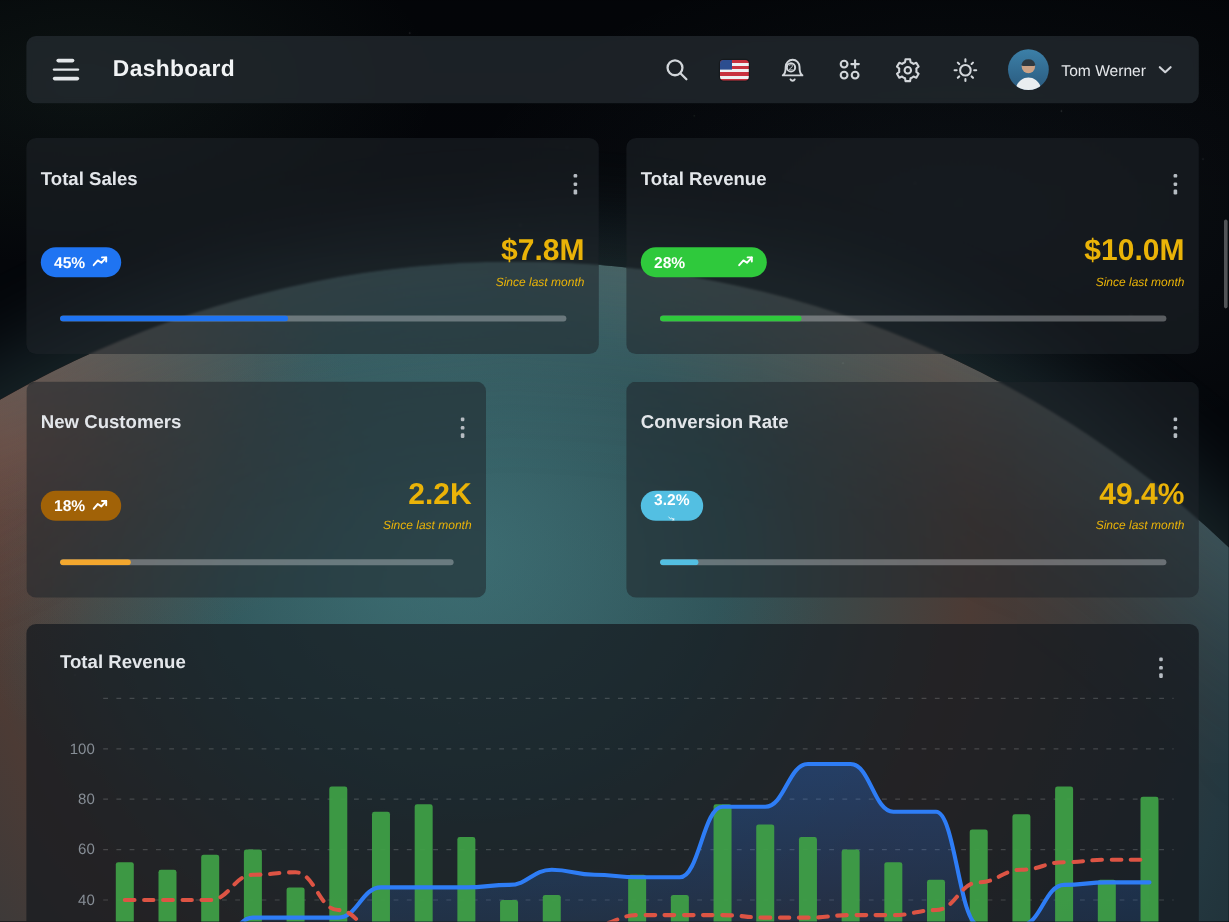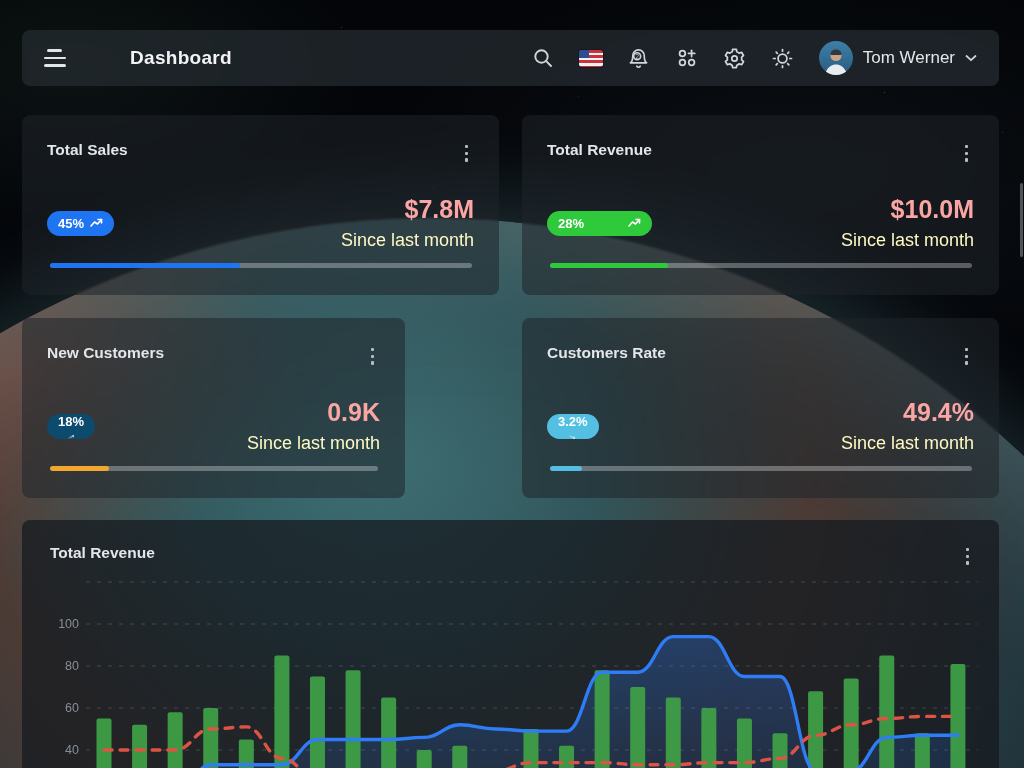--- a/index.html
+++ b/index.html
@@ -43,45 +43,45 @@
     border-radius:2px; background:rgba(255,255,255,.30); }
   .header { position:absolute; left:22px; top:30px; width:977px; height:56px;
     background:rgba(38,44,50,.72); border-radius:8px; display:flex; align-items:center;
     padding:0 22px; backdrop-filter:blur(3px); }
   .hamburger { width:26px; height:18px; display:flex; flex-direction:column; justify-content:space-between;
     background:none; border:none; cursor:pointer; padding:0; }
   .hamburger span { height:2.6px; border-radius:2px; background:#e3e6e9; display:block; }
   .hamburger span:nth-child(1){ width:15px; margin-left:3px; }
   .hamburger span:nth-child(2){ width:22px; }
   .hamburger span:nth-child(3){ width:22px; }
-  .header-title { font-size:19px; font-weight:bold; color:#f1f3f5; margin-left:60px; letter-spacing:.3px; }
+  .header-title { font-size:19px; font-weight:bold; color:#f1f3f5; margin-left:24px; letter-spacing:.3px; }
   .header-right { margin-left:auto; display:flex; align-items:center; gap:24px; }
   .hicon { width:24px; height:24px; display:flex; align-items:center; justify-content:center;
     background:none; border:none; cursor:pointer; padding:0; color:#d2d6da; position:relative; }
   .flag { width:24px; height:17px; border-radius:3px; overflow:hidden; position:relative;
     background:repeating-linear-gradient(180deg,#c8313e 0 2.6px,#eef0f2 2.6px 5.2px); box-shadow:0 0 0 1px rgba(0,0,0,.25); }
   .flag .canton { position:absolute; left:0; top:0; width:10px; height:8px; background:#2c4d8f; }
   .avatar { width:34px; height:34px; border-radius:50%; overflow:hidden;
     background:linear-gradient(180deg,#3c80a8 0%,#2a5a7e 100%); flex-shrink:0; }
   .user-btn { display:flex; align-items:center; gap:10px; background:none; border:none; cursor:pointer; }
-  .user-name { font-size:17px; color:#e4e7ea; font-weight:500;text-align:right; }
+  .user-name { font-size:13px; color:#e4e7ea; font-weight:500;text-align:right; }
   
   .card { position:absolute; background:rgba(31,36,41,.55); border-radius:8px;
-    padding:26px 25px; backdrop-filter:blur(1px); }
+    padding:26px 12px; backdrop-filter:blur(1px); }
   .card-head { display:flex; align-items:flex-start; justify-content:space-between; }
   .card-title { font-size:15.5px; font-weight:bold; color:#e3e6ea; }
   .kebab { background:none; border:none; cursor:pointer; display:flex; flex-direction:column;
     gap:3.5px; padding:4px 6px; }
   .kebab i { width:3.2px; height:3.2px; border-radius:1px; background:#b6bcc2; display:block; }
   .stat-body { display:flex; align-items:center; justify-content:space-between; margin-top:30px; }
   .badge { display:inline-flex; align-items:center; gap:6px; height:25px; padding:0 11px;
     border-radius:13px; color:#fff; font-size:13px; font-weight:bold; }
   .stat-right { text-align:right; }
-  .stat-value { font-size:25px; font-weight:bold; color:#fca5a5; line-height:1.1; }
-  .stat-caption { font-size:18px; color:#fef9c3; margin-top:7px; }
+  .stat-value { font-size:25px; font-weight:bold; color:#eab308; line-height:1.1; }
+  .stat-caption { font-size:10px; color:#eab308; margin-top:7px;font-style:italic; }
   .progress { position:absolute; left:28px; right:27px; bottom:27px; height:5px;
     border-radius:3px; background:rgba(255,255,255,.30); overflow:hidden; }
   .progress-fill { height:100%; border-radius:3px; }
   
   .chart-card { position:absolute; left:22px; top:520px; width:977px; height:352px;
     background:rgba(22,26,31,.74); border-radius:8px; padding:0; }
   .chart-head { display:flex; align-items:flex-start; justify-content:space-between; padding:24px 24px 0 28px; }
   .chart-svg { position:absolute; left:0; top:0; width:977px; height:352px; }
 </style>
 </head>
@@ -219,40 +219,40 @@
 <section class="card" style="left:22px; top:318px; width:383px; height:180px;">
   <div class="card-head">
     <div class="card-title">New Customers</div>
     <button class="kebab">
         <i></i>
         <i></i>
         <i></i>
       </button>
   </div>
   <div class="stat-body">
-    <span class="badge" style="background: #0c4a6e; flex-direction: column;">
+    <span class="badge" style="background: #a16207;">
       <span>18%</span>
       <svg width="13" height="10" viewBox="0 0 13 10" fill="none" stroke="#fff" stroke-width="1.6" stroke-linecap="round" stroke-linejoin="round">
         <polyline class="trend-line" points="1,8 4.5,4 7.5,6 11.5,1.5"></polyline>
           <polyline class="trend-head" points="8,1.5 11.5,1.5 11.5,5"></polyline>
       </svg>
     </span>
     <div class="stat-right">
-      <div class="stat-value">0.9K</div>
+      <div class="stat-value">2.2K</div>
       <div class="stat-caption">Since last month</div>
     </div>
   </div>
   <div class="progress">
       <div class="progress-fill" style="width: 18%; background: rgb(243, 167, 46);"></div>
     </div>
 </section>
 
 <section class="card" style="left:522px; top:318px; width:477px; height:180px;">
   <div class="card-head">
-    <div class="card-title">Customers Rate</div>
+    <div class="card-title">Conversion Rate</div>
     <button class="kebab">
         <i></i>
         <i></i>
         <i></i>
       </button>
   </div>
   <div class="stat-body">
     <span class="badge" style="background: rgb(83, 191, 226); flex-direction: column;">
       <span>3.2%</span>
       <svg width="13" height="10" viewBox="0 0 13 10" fill="none" stroke="#fff" stroke-width="1.6" stroke-linecap="round" stroke-linejoin="round">

